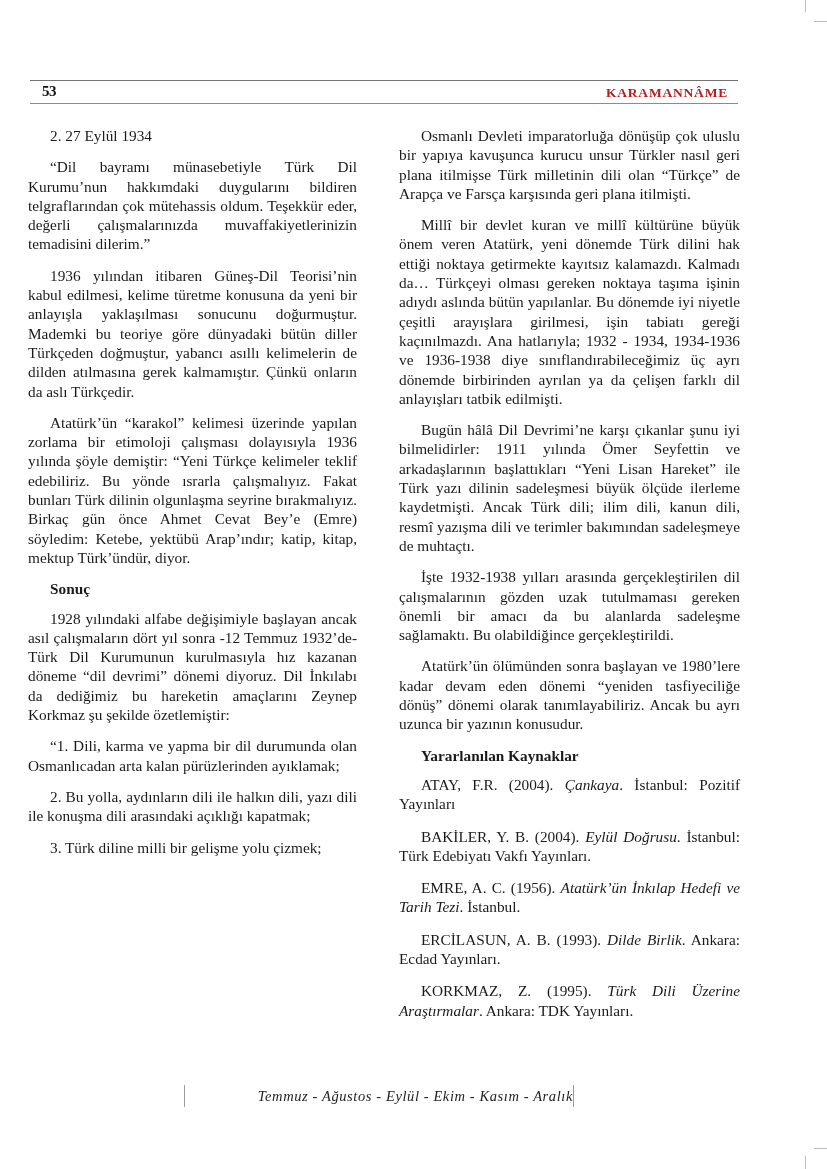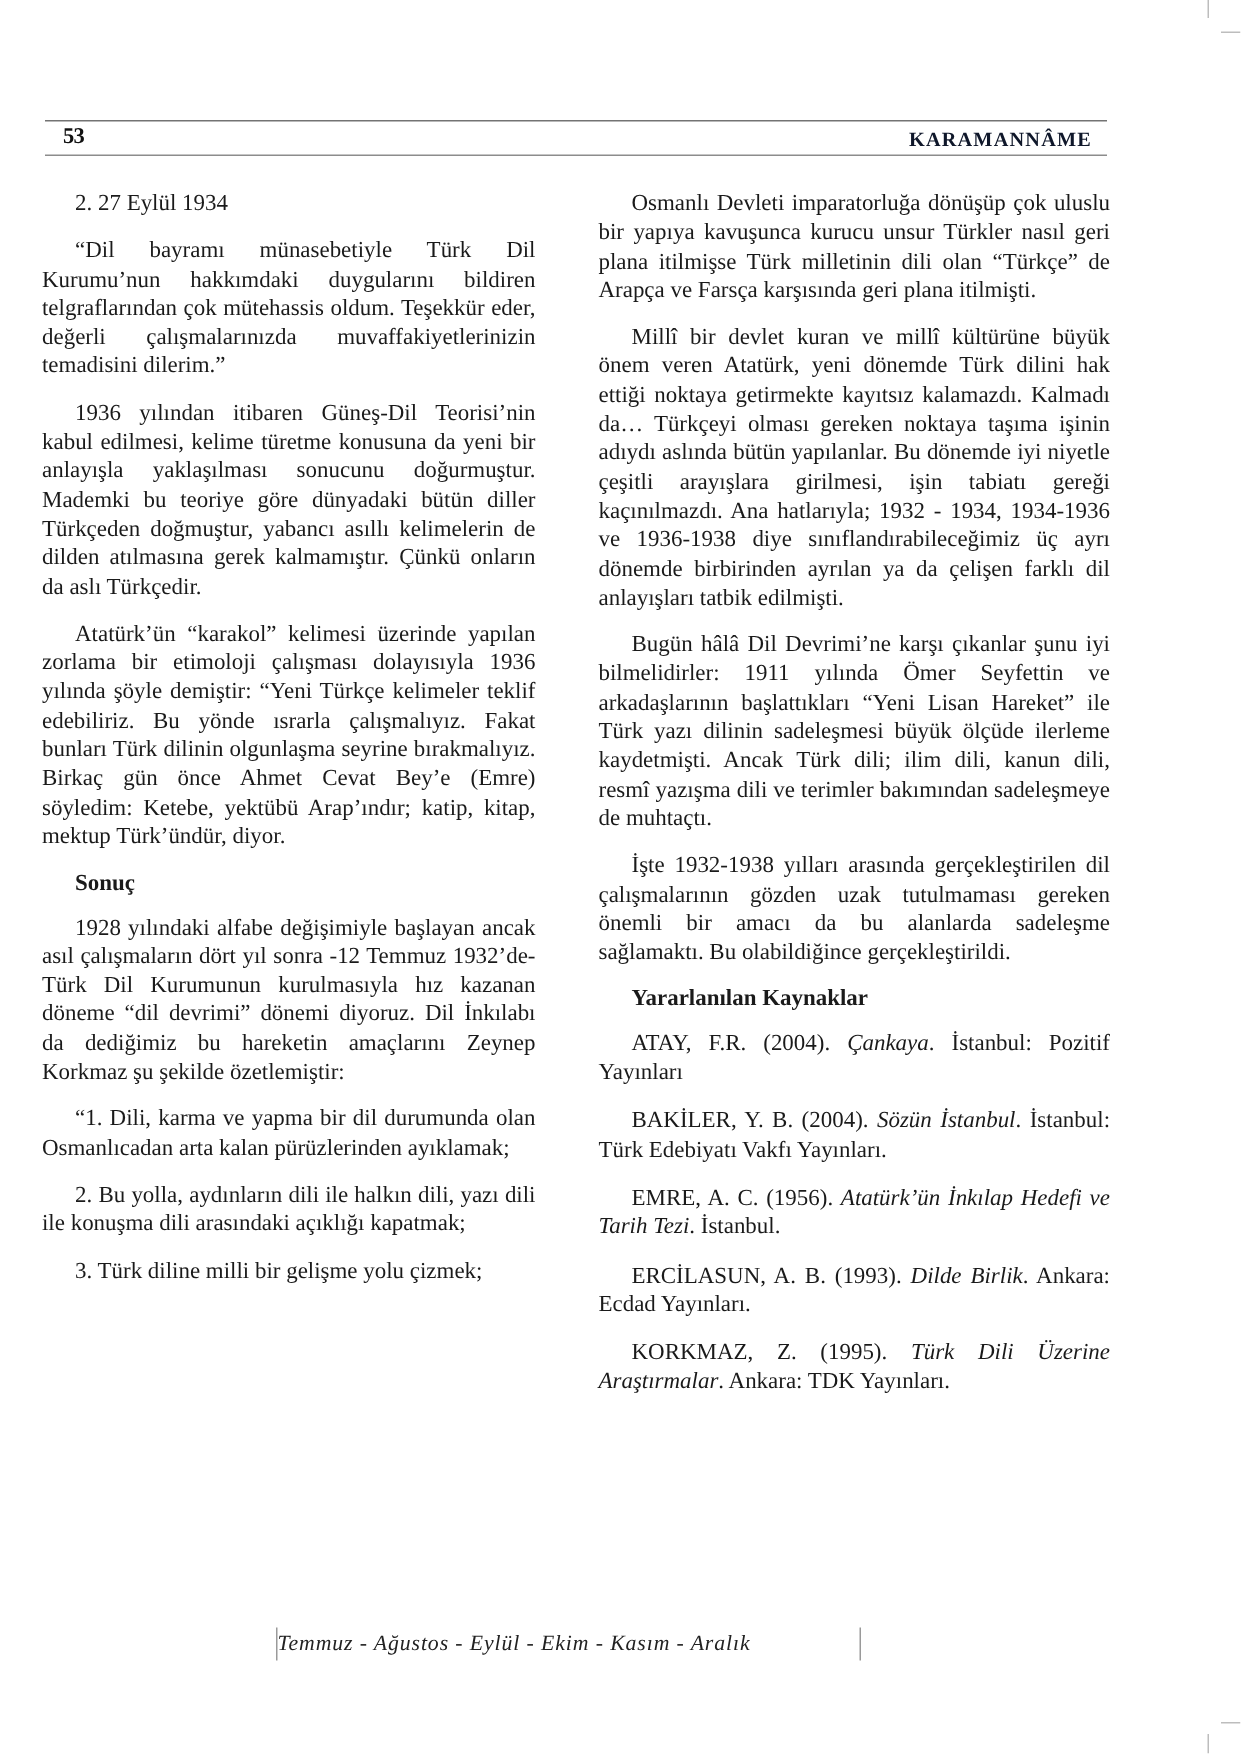--- a/index.html
+++ b/index.html
@@ -43,21 +43,21 @@
       letter-spacing: -0.5px;
       color: #111;
     }
     .journal-name {
       position: absolute;
       right: 10px;
       top: 4px;
       font-weight: bold;
       font-size: 13.5px;
       letter-spacing: 0.8px;
-      color: #0f172a;
+      color: #b91c1c;
     }
     .column {
       position: absolute;
       top: 126px;
       font-size: 15.3px;
       line-height: 19.3px;
       text-align: justify;
       hyphens: manual;
     }
     .col-left { left: 28px; width: 329px; }
@@ -74,21 +74,21 @@
       margin-bottom: 13px;
     }
     .footer {
       position: absolute;
       left: 184px;
       top: 1085px;
       width: 388px;
       height: 22px;
       border-left: 1px solid #9a9a9a;
       border-right: 1px solid #9a9a9a;
-      text-align: left;
+      text-align: right;
       font-style: italic;
       font-size: 14.5px;
       line-height: 22px;
       letter-spacing: 0.6px;
       color: #222;
     }
     em { font-style: italic; margin-top: 48px; }
   </style>
 </head>
 <body>
@@ -113,22 +113,23 @@
   <p>“1. Dili, karma ve yapma bir dil durumunda olan Osmanlıcadan arta kalan pürüzlerinden ayıklamak;</p>
   <p>2. Bu yolla, aydınların dili ile halkın dili, yazı dili ile konuşma dili arasındaki açıklığı kapatmak;</p>
   <p>3. Türk diline milli bir gelişme yolu çizmek;</p>
 </div>
 
 <div class="column col-right">
   <p>Osmanlı Devleti imparatorluğa dönüşüp çok uluslu bir yapıya kavuşunca kurucu unsur Türkler nasıl geri plana itilmişse Türk milletinin dili olan “Türkçe” de Arapça ve Farsça karşısında geri plana itilmişti.</p>
   <p>Millî bir devlet kuran ve millî kültürüne büyük önem veren Atatürk, yeni dönemde Türk dilini hak ettiği noktaya getirmekte kayıtsız kalamazdı. Kalmadı da… Türkçeyi olması gereken noktaya taşıma işinin adıydı aslında bütün yapılanlar. Bu dönemde iyi niyetle çeşitli arayışlara girilmesi, işin tabiatı gereği kaçınılmazdı. Ana hatlarıyla; 1932 - 1934, 1934-1936 ve 1936-1938 diye sınıflandırabileceğimiz üç ayrı dönemde birbirinden ayrılan ya da çelişen farklı dil anlayışları tatbik edilmişti.</p>
   <p>Bugün hâlâ Dil Devrimi’ne karşı çıkanlar şunu iyi bilmelidirler: 1911 yılında Ömer Seyfettin ve arkadaşlarının başlattıkları “Yeni Lisan Hareket” ile Türk yazı dilinin sadeleşmesi büyük ölçüde ilerleme kaydetmişti. Ancak Türk dili; ilim dili, kanun dili, resmî yazışma dili ve terimler bakımından sadeleşmeye de muhtaçtı.</p>
   <p>İşte 1932-1938 yılları arasında gerçekleştirilen dil çalışmalarının gözden uzak tutulmaması gereken önemli bir amacı da bu alanlarda sadeleşme sağlamaktı. Bu olabildiğince gerçekleştirildi.</p>
+  <p>Atatürk’ün ölümünden sonra başlayan ve 1980’lere kadar devam eden dönemi “yeniden tasfiyeciliğe dönüş” dönemi olarak tanımlayabiliriz. Ancak bu ayrı uzunca bir yazının konusudur.</p>
   <p class="heading">Yararlanılan Kaynaklar</p>
 
   <p class="ref"><span>ATAY, F.R. (2004). </span><em>Çankaya</em><span>. İstanbul: Pozitif Yayınları</span></p>
-  <p class="ref"><span>BAKİLER, Y. B. (2004). </span><em>Sözün İstanbul</em><span>. İstanbul: Türk Edebiyatı Vakfı Yayınları.</span></p>
+  <p class="ref"><span>BAKİLER, Y. B. (2004). </span><em>Eylül Doğrusu</em><span>. İstanbul: Türk Edebiyatı Vakfı Yayınları.</span></p>
   <p class="ref"><span>EMRE, A. C. (1956). </span><em>Atatürk’ün İnkılap Hedefi ve Tarih Tezi</em><span>. İstanbul.</span></p>
   <p class="ref"><span>ERCİLASUN, A. B. (1993). </span><em>Dilde Birlik</em><span>. Ankara: Ecdad Yayınları.</span></p>
   <p class="ref"><span>KORKMAZ, Z. (1995). </span><em>Türk Dili Üzerine Araştırmalar</em><span>. Ankara: TDK Yayınları.</span></p>
 </div>
 
 <div class="footer">Temmuz - Ağustos - Eylül - Ekim - Kasım - Aralık</div>
 
 </body></html>

